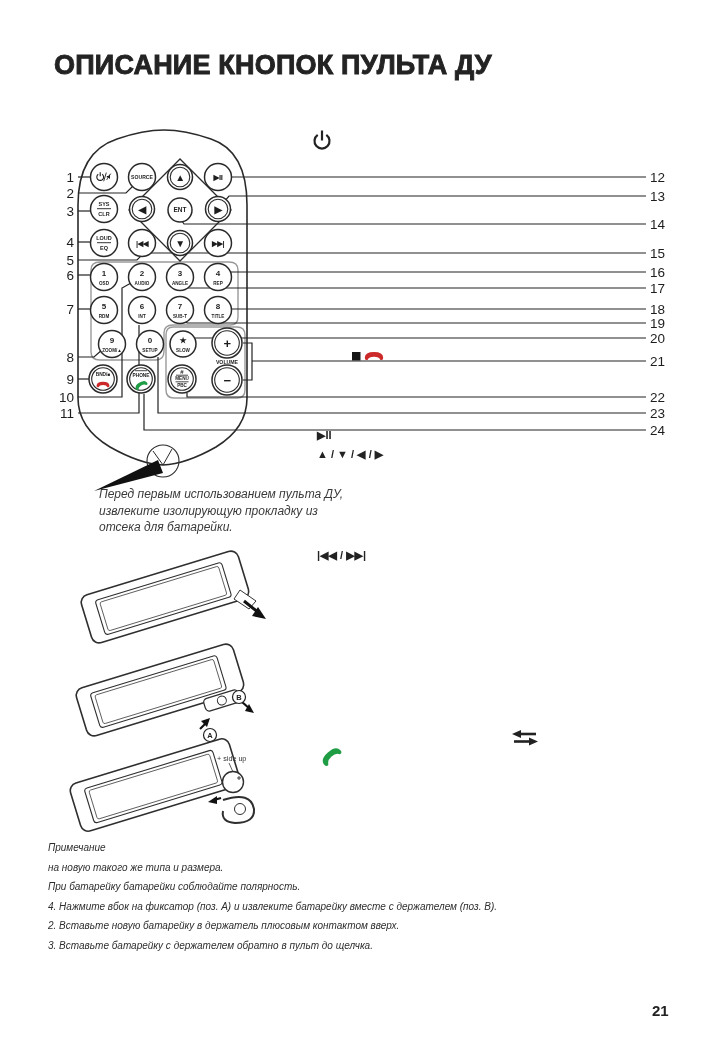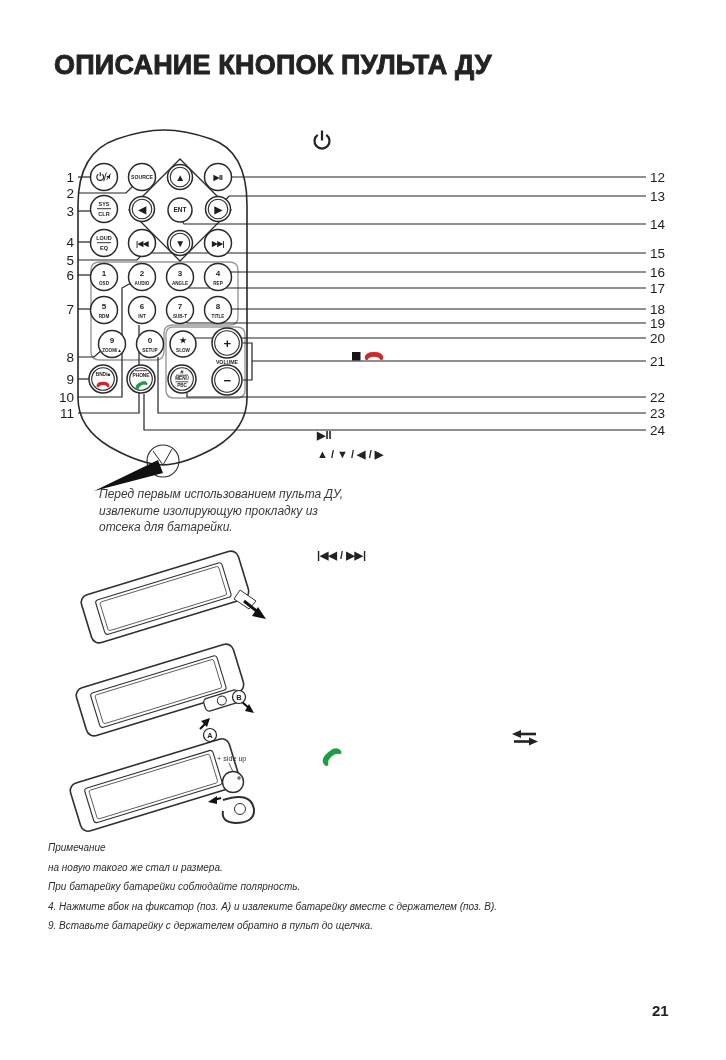--- a/index.html
+++ b/index.html
@@ -304,20 +304,21 @@
       <line x1="237" y1="778" x2="241" y2="778" stroke="#2f2f2f" stroke-width=".9"></line>
       <path d="M223 800 Q251 791 254 809 Q255 823 235 823 Q221 822 223 811" fill="none" stroke="#2f2f2f" stroke-width="2"></path>
       <circle cx="240" cy="809" r="5.5" fill="none" stroke="#2f2f2f" stroke-width="1"></circle>
       <line x1="221" y1="798" x2="214" y2="800" stroke="#111" stroke-width="2.2"></line>
       <polygon points="208,802 217,796 217,804" fill="#111"></polygon>
     </g>
   </svg>
 
   <div class="abs notes">
     <div>Примечание</div>
-    <div>на новую такого же стал и размера.</div>
+    <div>на новую такого же типа и размера.</div>
     <div>При батарейку батарейки соблюдайте полярность.</div>
     <div>4. Нажмите вбок на фиксатор (поз. А) и извлеките батарейку вместе с держателем (поз. В).</div>
-    <div>9. Вставьте батарейку с держателем обратно в пульт до щелчка.</div>
+    <div>2. Вставьте новую батарейку в держатель плюсовым контактом вверх.</div>
+    <div>3. Вставьте батарейку с держателем обратно в пульт до щелчка.</div>
   </div>
 
   <div id="pagenum" class="abs">21</div>
 </div>
 
 </body></html>

